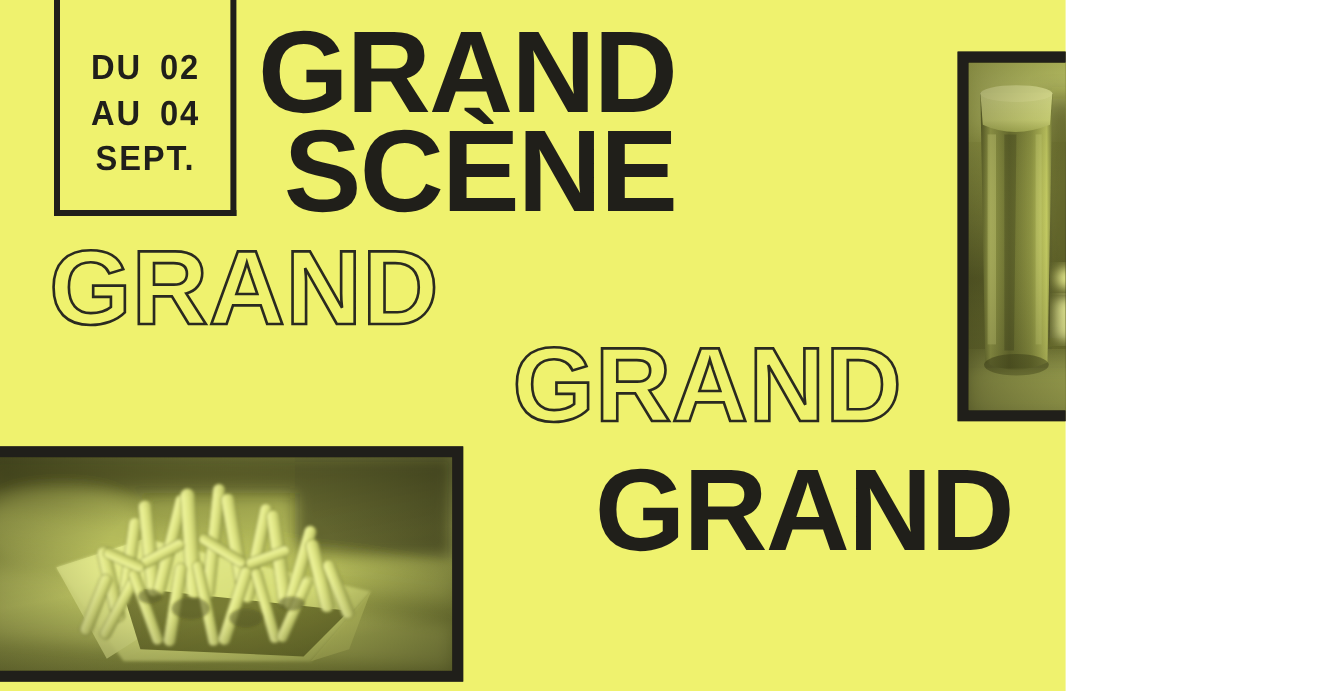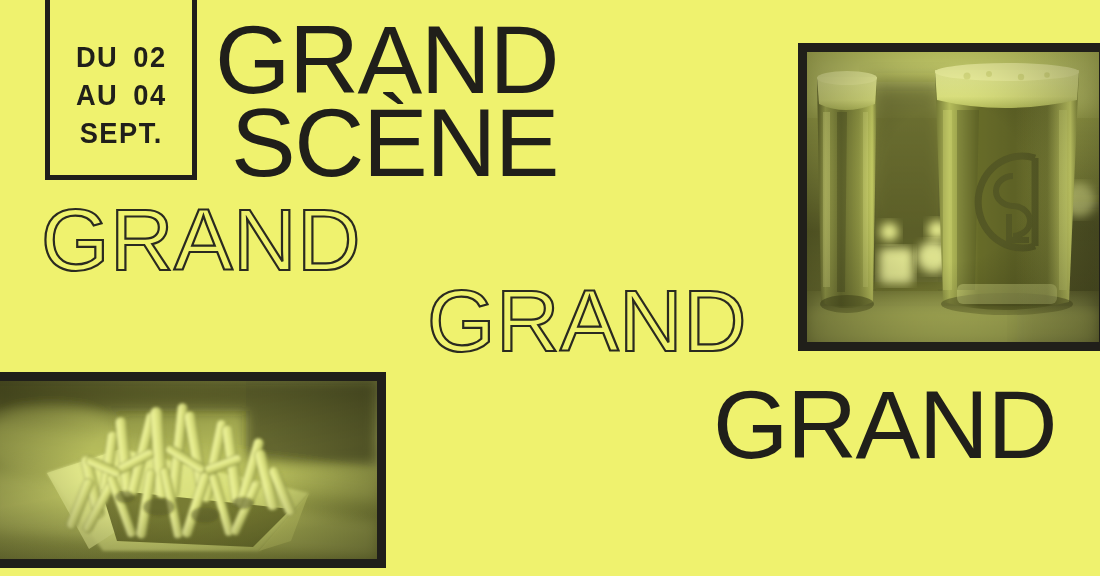--- a/index.html
+++ b/index.html
@@ -8,21 +8,21 @@
   }
   body {
     width: 1100px;
     height: 576px;
     overflow: hidden;
     font-family: "Liberation Sans", sans-serif;
   }
 
   #poster {
     position: relative;
-    width: 1100px;
+    width: 888px;
     height: 576px;
     background: #EFF26E;
     overflow: hidden;
   }
 
   
   #date-badge {
     position: absolute;
     left: 45px;
     top: -14px;
@@ -49,21 +49,21 @@
     white-space: nowrap;
     transform: scaleX(0.94);
   }
   .date-line .gap { display:inline-block; width: 16px; }
 
   
   .headline {
     position: absolute;
     color: #201F1A;
     font-family: "Liberation Sans", sans-serif;
-    font-weight: 400;
+    font-weight: 700;
     line-height: 0.855;
     letter-spacing: -0.012em;
     white-space: nowrap;
     text-transform: uppercase;
   }
   .headline .ln { display: block; }
 
   
   .solid { color: #201F1A; }
 

